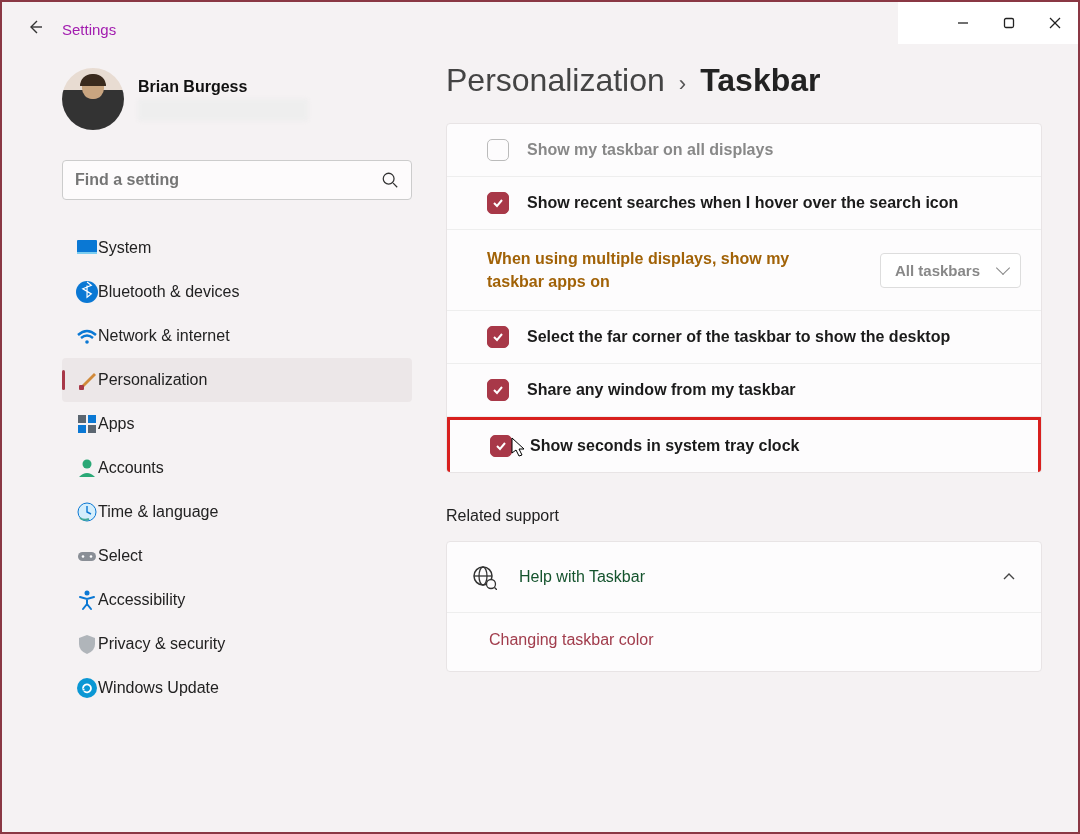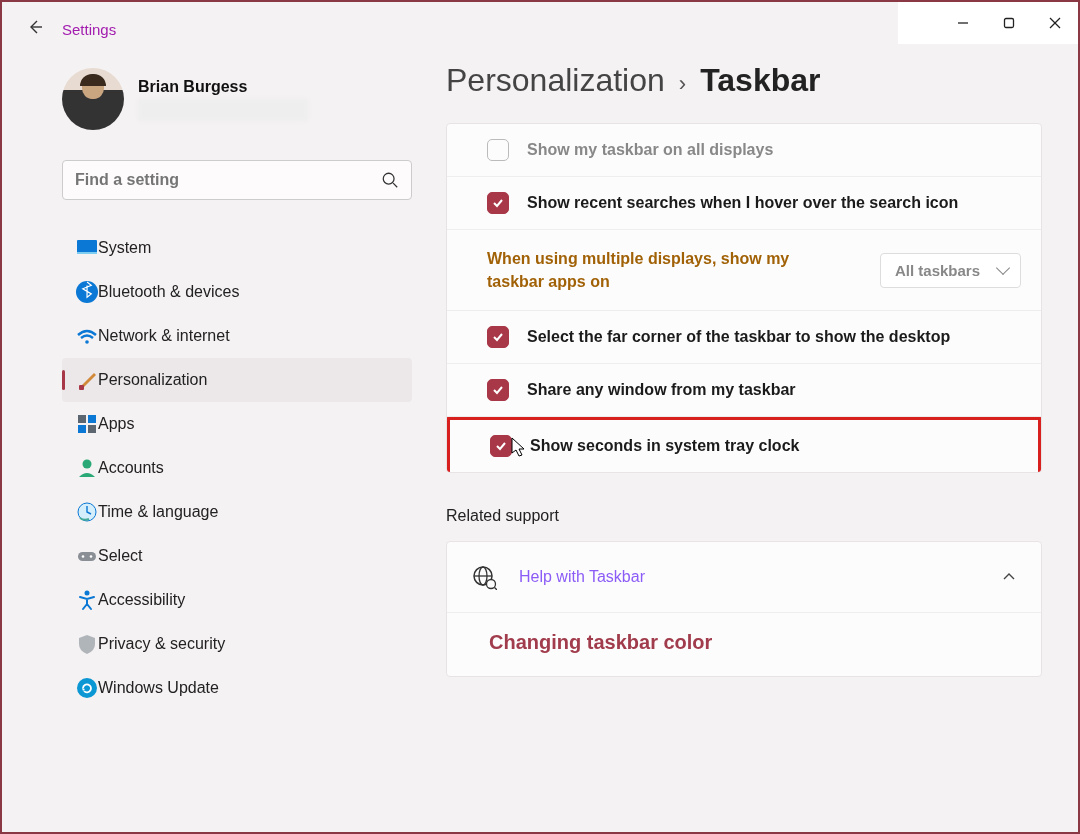--- a/index.html
+++ b/index.html
@@ -51,22 +51,22 @@
     .multi-text{ max-width:320px; color:#a16207; line-height:1.45; }
     .select-box { border:1px solid #ddd; border-radius:4px; padding:8px 40px 8px 14px; position:relative; color:#888; background:#fff; cursor:pointer; font-size:15px;}
     .select-box::after{ content:""; position:absolute; right:12px; top:50%; width:9px; height:9px; border-right:1.5px solid #888; border-bottom:1.5px solid #888; transform: translateY(-70%) rotate(45deg); }
     
     .highlight-row { border: 3px solid #d8201e; border-radius:1px; position:relative; }
     .cursor-ptr { position:absolute; left:60px; top:16px; z-index:5; }
     
     .related-title { font-weight:400; font-size:16px; color:#222; margin:34px 0 16px 0; }
     .support-card { background:#fdfcfd; border:1px solid #e8e4e5; border-radius:4px; }
     .support-header { display:flex; align-items:center; gap:22px; padding:22px 24px; cursor:pointer;}
-    .support-header .label{ flex:1; font-size:16px; color:#8b5cf6; }
-    .support-sub { padding:18px 24px 22px 42px; border-top:1px solid #eee; color:#a13c4c; font-size:20px; cursor:pointer;font-weight:bold; }
+    .support-header .label{ flex:1; font-size:16px; color:#14532d; }
+    .support-sub { padding:18px 24px 22px 42px; border-top:1px solid #eee; color:#a13c4c; font-size:16px; cursor:pointer; }
   </style>
 </head>
 <body>
 
 <div class="titlebar-controls">
   <div class="titlebar-btn">
     <svg viewBox="0 0 12 12">
         <line x1="1" y1="6" x2="11" y2="6" stroke="#222" stroke-width="1.3"></line>
       </svg>
   </div>

